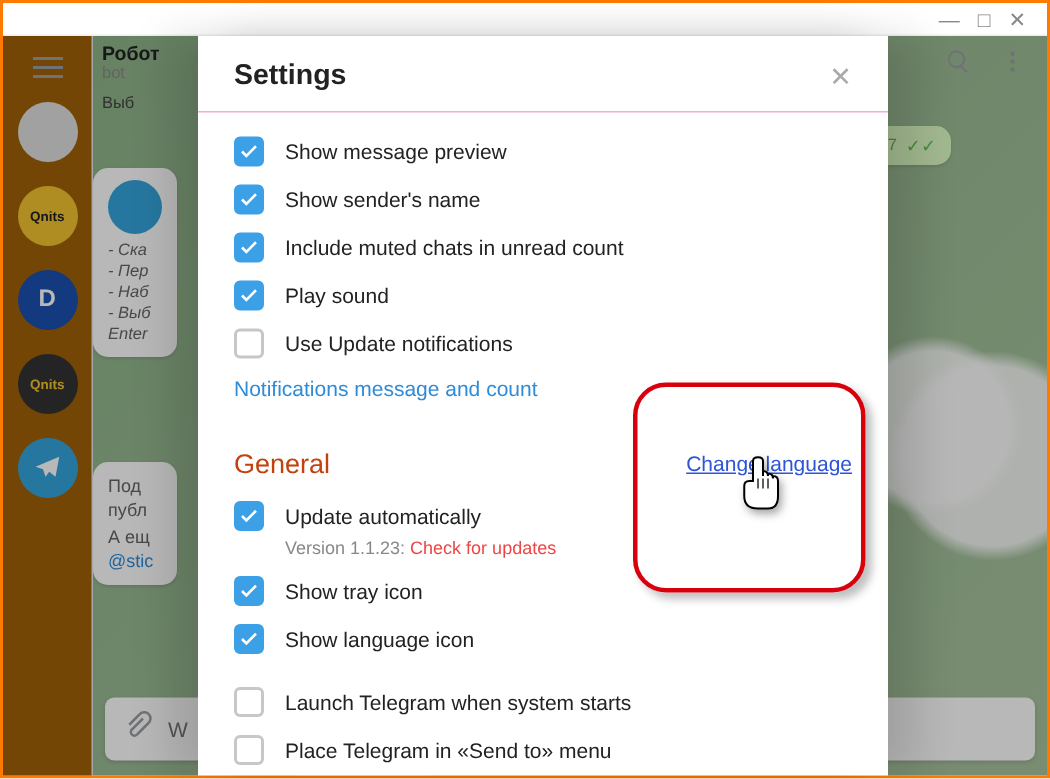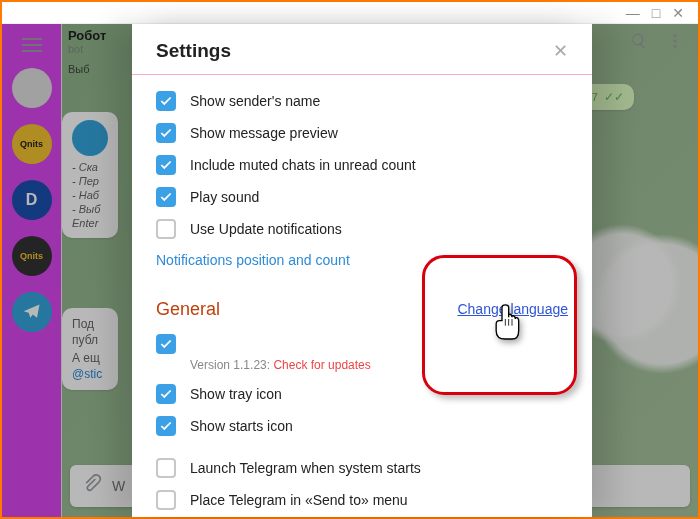--- a/index.html
+++ b/index.html
@@ -6,21 +6,21 @@
   html, body { width: 700px; height: 519px; overflow: hidden; font-family: "Segoe UI", Arial, sans-serif; }
   .window {
     width: 700px; height: 519px; border: 2px solid #ff7a00; background: #fff; position: relative;
   }
   .titlebar {
     height: 22px; display: flex; justify-content: flex-end; align-items: center; gap: 12px;
     padding-right: 14px; color: #888; font-size: 14px; border-bottom: 1px solid #eee;
   }
   .titlebar span { cursor: default; }
   .main { position: absolute; top: 22px; left: 0; right: 0; bottom: 0; display: flex; }
-  .sidebar { width: 60px; background: #d946ef; border-right: 1px solid #e8e8e8; display: flex; flex-direction: column; align-items: center; padding-top: 14px; gap: 16px; }
+  .sidebar { width: 60px; background: #a16207; border-right: 1px solid #e8e8e8; display: flex; flex-direction: column; align-items: center; padding-top: 14px; gap: 16px; }
   .burger { width: 20px; height: 14px; display: flex; flex-direction: column; justify-content: space-between; }
   .burger div { height: 2px; background: #9aa0a6; }
   .avatar { width: 40px; height: 40px; border-radius: 50%; }
   .av1 { background: #e0e0e0; }
   .av2 { background: #f4c430; display:flex;align-items:center;justify-content:center;font-size:9px;font-weight:700;color:#222; }
   .av3 { background: #1b4fb0; display:flex;align-items:center;justify-content:center;color:#fff;font-weight:700; }
   .av4 { background: #333; display:flex;align-items:center;justify-content:center;font-size:9px;font-weight:700;color:#f4c430; }
   .av5 { background: #35a6de; display:flex;align-items:center;justify-content:center; }
   .av5 svg { width:20px; height:20px; }
   .chat-header { font-size: 13px; font-weight: 600; color: #222; }
@@ -181,29 +181,29 @@
       <span class="close">✕</span>
     </div>
     <div class="panel-body">
 
       <div class="opt-row">
         <div class="cb checked">
             <svg viewBox="0 0 24 24">
               <polyline points="4 12 9 17 20 6"></polyline>
             </svg>
           </div>
+        <span>Show message preview</span>
+      </div>
+      <div class="opt-row">
+        <div class="cb checked">
+            <svg viewBox="0 0 24 24">
+              <polyline points="4 12 9 17 20 6"></polyline>
+            </svg>
+          </div>
         <span>Show sender's name</span>
-      </div>
-      <div class="opt-row">
-        <div class="cb checked">
-            <svg viewBox="0 0 24 24">
-              <polyline points="4 12 9 17 20 6"></polyline>
-            </svg>
-          </div>
-        <span>Show message preview</span>
       </div>
       <div class="opt-row">
         <div class="cb checked">
             <svg viewBox="0 0 24 24">
               <polyline points="4 12 9 17 20 6"></polyline>
             </svg>
           </div>
         <span>Include muted chats in unread count</span>
       </div>
       <div class="opt-row">
@@ -212,53 +212,54 @@
               <polyline points="4 12 9 17 20 6"></polyline>
             </svg>
           </div>
         <span>Play sound</span>
       </div>
       <div class="opt-row">
         <div class="cb"></div>
         <span>Use Update notifications</span>
       </div>
       <div class="link-row">
-        <a href="#">Notifications position and count</a>
+        <a href="#">Notifications message and count</a>
       </div>
 
       <div class="general-head">
         <div class="section-title">General</div>
         <a href="#" class="change-lang" style="margin-top:18px;">Change language</a>
       </div>
 
       <div class="opt-row">
         <div class="cb checked">
             <svg viewBox="0 0 24 24">
               <polyline points="4 12 9 17 20 6"></polyline>
             </svg>
           </div>
+        <span>Update automatically</span>
       </div>
       <div class="version-row">
         <span>Version 1.1.23: </span><a href="#">Check for updates</a>
       </div>
       <div class="opt-row">
         <div class="cb checked">
             <svg viewBox="0 0 24 24">
               <polyline points="4 12 9 17 20 6"></polyline>
             </svg>
           </div>
         <span>Show tray icon</span>
       </div>
       <div class="opt-row">
         <div class="cb checked">
             <svg viewBox="0 0 24 24">
               <polyline points="4 12 9 17 20 6"></polyline>
             </svg>
           </div>
-        <span>Show starts icon</span>
+        <span>Show language icon</span>
       </div>
       <div style="height:10px;"></div>
       <div class="opt-row">
         <div class="cb"></div>
         <span>Launch Telegram when system starts</span>
       </div>
       <div class="opt-row">
         <div class="cb"></div>
         <span>Place Telegram in «Send to» menu</span>
       </div>

